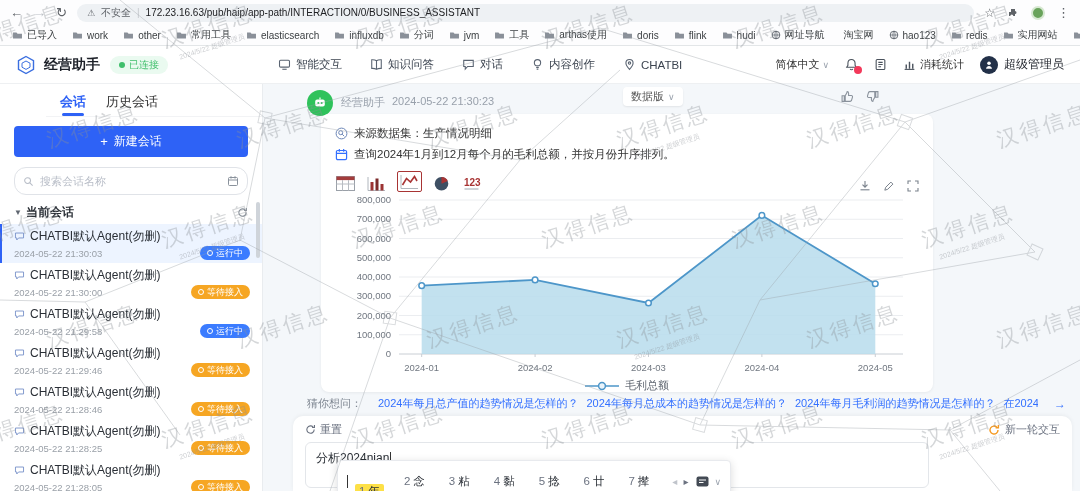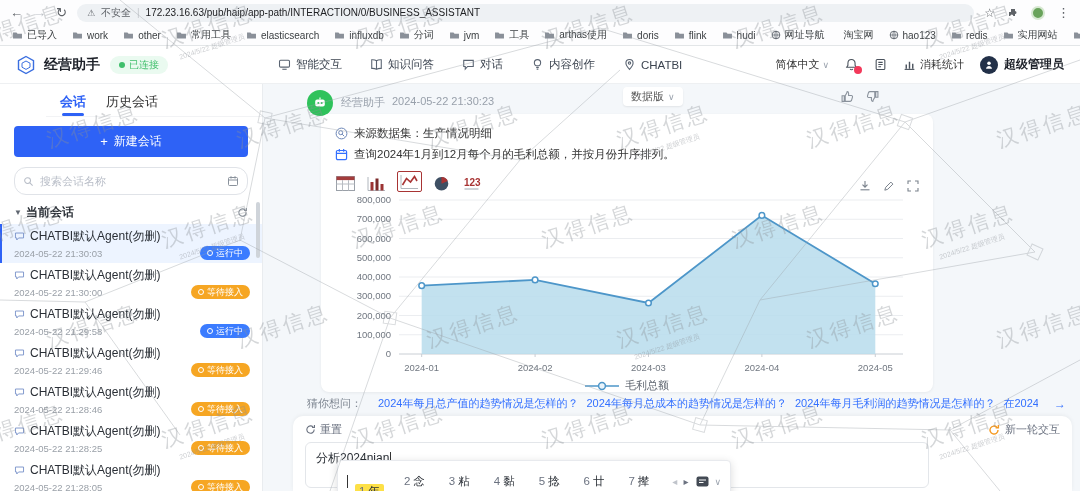--- a/index.html
+++ b/index.html
@@ -32,21 +32,21 @@
     padding:2px 9px; font-size:10px; color:#3fbf6b; }
   .status-dot { width:6px; height:6px; border-radius:50%; background:#3fbf6b; }
   .hnav { display:flex; gap:28px; margin-left:110px; }
   .hnav-item { display:flex; align-items:center; gap:5px; font-size:11.5px; color:#3c4450; cursor:default; }
   .hdr-right { margin-left:auto; display:flex; align-items:center; gap:16px; font-size:11px; color:#333; }
   .lang { display:flex; align-items:center; gap:3px; }
   .chev { color:#9aa2ad; font-size:9px; }
   .bell-wrap { position:relative; }
   .bell-badge { position:absolute; right:-4px; bottom:-3px; width:8px; height:8px; border-radius:50%; background:#f3395a; }
   .stats-item { display:flex; align-items:center; gap:4px; }
-  .admin { display:flex; gap:6px; font-size:12px; color:#1d2129;font-weight:bold; }
+  .admin { display:flex; gap:6px; font-size:12px; color:#1d2129; }
   .avatar-admin { width:18px; height:18px; border-radius:50%; background:#223048; display:flex; align-items:center; justify-content:center; }
 
   
   .workspace { display:flex; height:407px; position:relative; z-index:1; }
   .sidebar { width:263px; background:#fff; border-right:1px solid #e9ecef; position:relative; overflow:hidden; }
   .side-tabs { padding:9px 14px 5px; display:flex; gap:20px; font-size:13px; border-bottom:1px solid #f2f3f5;margin-left:46px; }
   .tab { color:#333; }
   .tab.active { color:#2e62f6; font-weight:bold; position:relative; }
   .tab.active::after { content:""; position:absolute; left:2px; bottom:-5px; width:22px; height:3px; background:#2e62f6; border-radius:2px; }
   .new-btn { margin:9px 14px 0; height:31px; background:#2e62f6; color:#fff; border-radius:4px;

